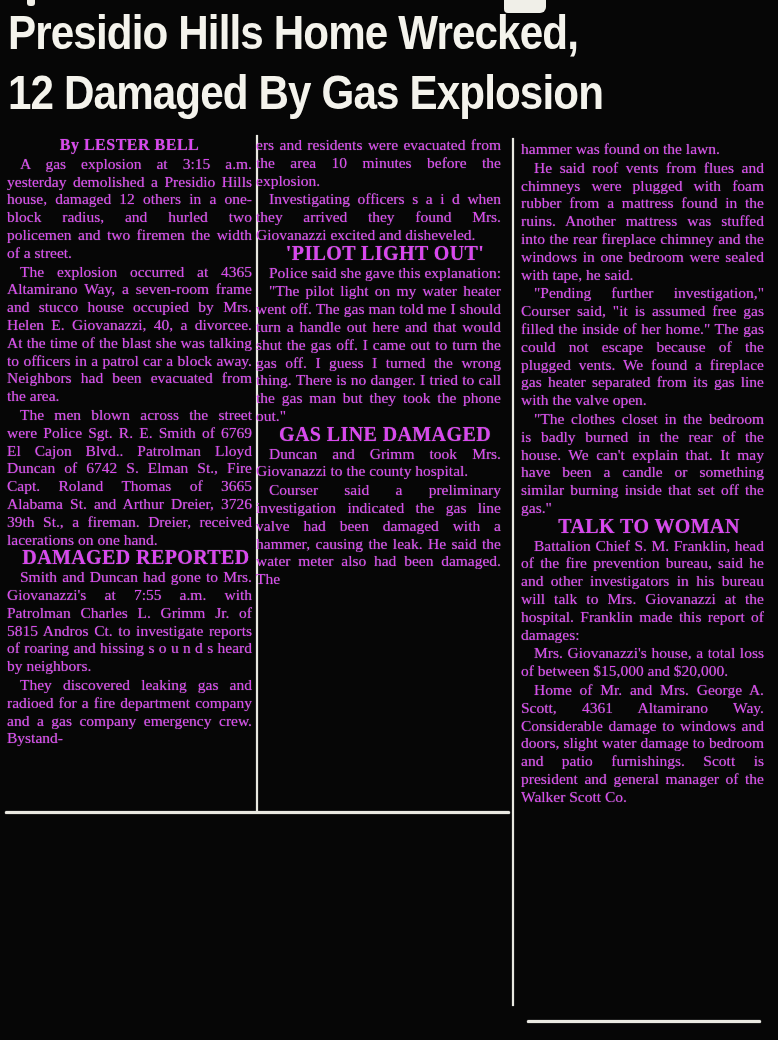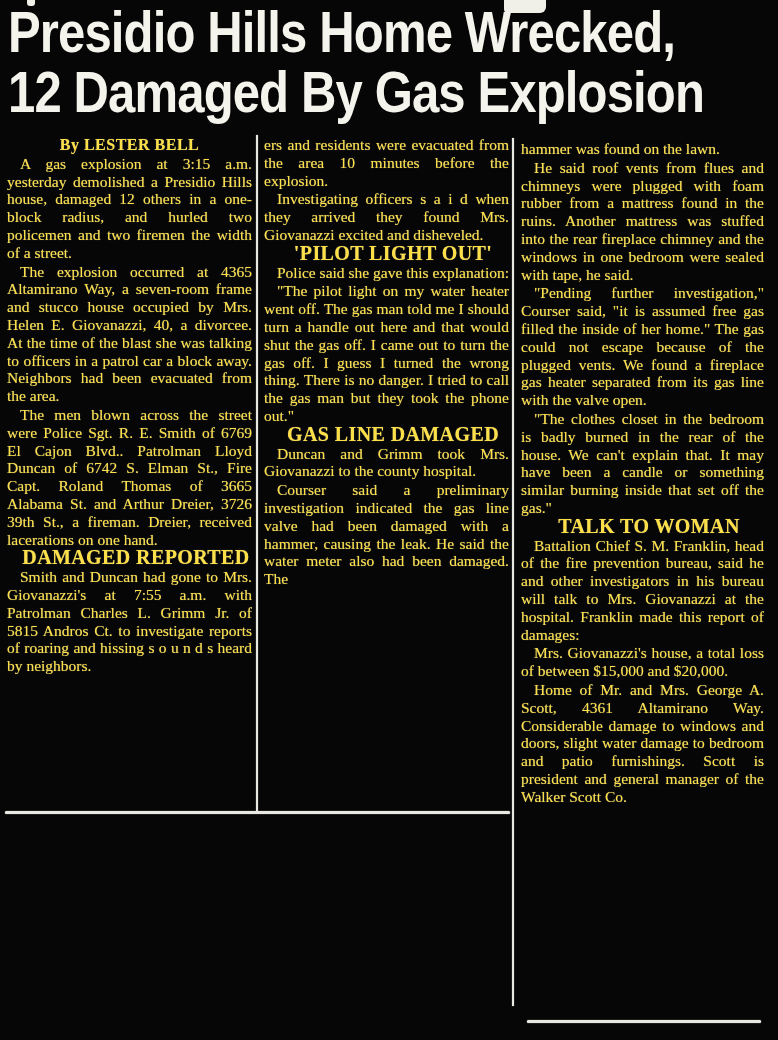--- a/index.html
+++ b/index.html
@@ -9,59 +9,59 @@
     background:#060606;
     overflow:hidden;
     font-family:"Liberation Serif","DejaVu Serif",serif;
     color:#eeeee6;
   }
   
   .headline{
     position:absolute;top:2px;left:8px;width:766px;
     font-family:"Liberation Sans","DejaVu Sans",sans-serif;
     font-weight:bold;
-    font-size:57px;
+    font-size:49px;
     letter-spacing:-1px;
     line-height:60px;
     color:#f4f3ec;
     white-space:nowrap;
   }
   .headline .hline{
     display:inline-block;
     transform:scaleX(0.86);
     transform-origin:left center;
   }
   
   .col{
     position:absolute;
     font-size:15.5px;
     line-height:17.8px;
     text-align:justify;
     text-shadow:0 0 1px rgba(255,255,255,.45);
-    color:#fde047;
+    color:#d946ef;
   }
   .col p{margin:0 0 1px 0;text-indent:13px;}
   .col p.noindent{text-indent:0;}
   .byline{
     text-align:center;
     font-weight:bold;
     font-size:16px;
     letter-spacing:.5px;
     margin:0 0 5px 0;
   }
   .subhead{
     font-weight:bold;
     font-size:20px;
     letter-spacing:.4px;
     margin:7px 0 3px 0;
     text-align:center;
     text-indent:0;
   }
   #col1{left:7px;  top:136px; width:245px;}
-  #col2{left:264px;top:136px; width:245px;}
+  #col2{left:256px;top:136px; width:245px;}
   #col3{left:521px;top:140px; width:243px;}
   
   .vrule{position:absolute;width:2px;background:#e8e8e0;box-shadow:0 0 1px #fff;}
   #vrule-1{left:256px;top:135px;height:678px;}
   #vrule-2{left:512px;top:138px;height:868px;}
   .hrule{position:absolute;height:3px;background:#eae9e1;box-shadow:0 0 1px #fff;border-radius:2px;}
   #hrule-left{left:5px;top:811px;width:505px;}
   #hrule-right{left:527px;top:1020px;width:234px;}
   .blob{position:absolute;background:#f0efe8;}
   #blob-top{left:504px;top:0;width:42px;height:13px;border-radius:0 0 6px 4px;}
@@ -80,20 +80,21 @@
     <span class="hline">12 Damaged By Gas Explosion</span>
   </div>
 
   <div class="col" id="col1">
     <p class="byline noindent">By LESTER BELL</p>
     <p>A gas explosion at 3:15 a.m. yesterday demolished a Presidio Hills house, damaged 12 others in a one-block radius, and hurled two policemen and two firemen the width of a street.</p>
     <p>The explosion occurred at 4365 Altamirano Way, a seven-room frame and stucco house occupied by Mrs. Helen E. Giovanazzi, 40, a divorcee. At the time of the blast she was talking to officers in a patrol car a block away. Neighbors had been evacuated from the area.</p>
     <p>The men blown across the street were Police Sgt. R. E. Smith of 6769 El Cajon Blvd.. Patrolman Lloyd Duncan of 6742 S. Elman St., Fire Capt. Roland Thomas of 3665 Alabama St. and Arthur Dreier, 3726 39th St., a fireman. Dreier, received lacerations on one hand.</p>
     <p class="subhead">DAMAGED REPORTED</p>
     <p>Smith and Duncan had gone to Mrs. Giovanazzi's at 7:55 a.m. with Patrolman Charles L. Grimm Jr. of 5815 Andros Ct. to investigate reports of roaring and hissing s o u n d s heard by neighbors.</p>
+    <p>They discovered leaking gas and radioed for a fire department company and a gas company emergency crew. Bystand-</p>
   </div>
 
   <div class="vrule" id="vrule-1"></div>
 
   <div class="col" id="col2">
     <p class="noindent">ers and residents were evacuated from the area 10 minutes before the explosion.</p>
     <p>Investigating officers s a i d when they arrived they found Mrs. Giovanazzi excited and disheveled.</p>
     <p class="subhead">'PILOT LIGHT OUT'</p>
     <p>Police said she gave this explanation:</p>
     <p>"The pilot light on my water heater went off. The gas man told me I should turn a handle out here and that would shut the gas off. I came out to turn the gas off. I guess I turned the wrong thing. There is no danger. I tried to call the gas man but they took the phone out."</p>

